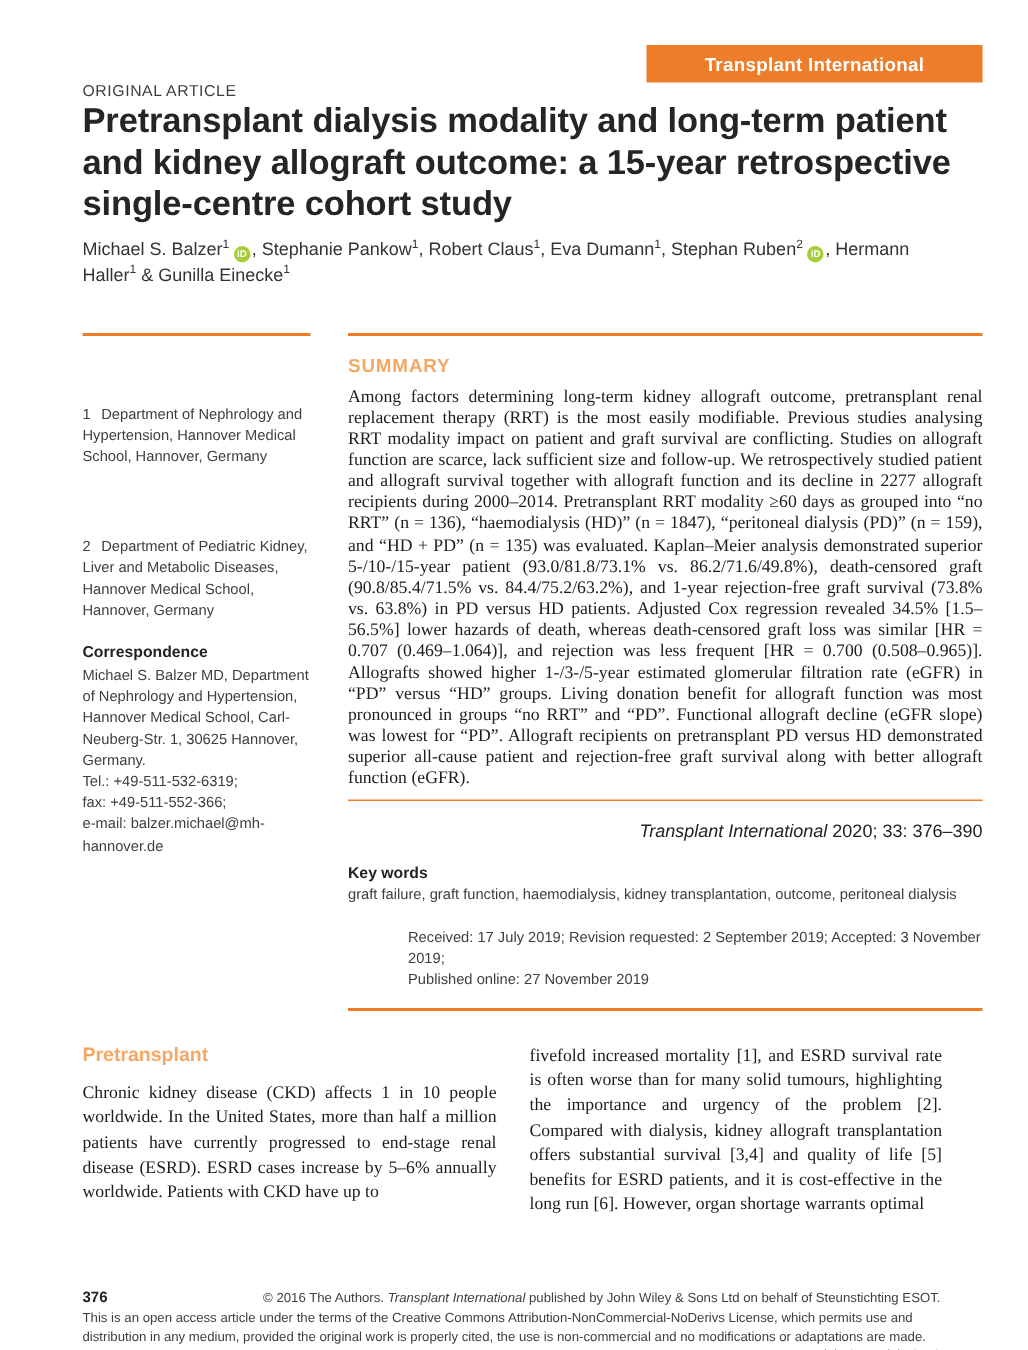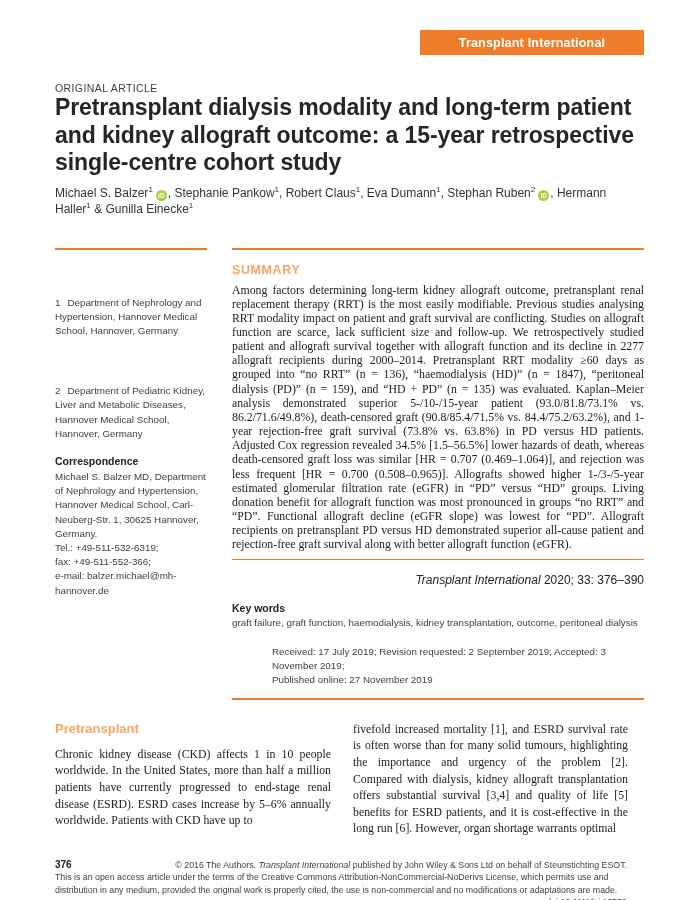--- a/index.html
+++ b/index.html
@@ -8,30 +8,30 @@
     --orcid:#A6CE39;
     --ink:#1c1c1c;
     --gray:#3e3e3e;
   }
   *{margin:0;padding:0;box-sizing:border-box;}
   html,body{background:#fff;}
   .page{
     width:685px;height:900px;margin:0 auto;position:relative;
     background:#fff;overflow:hidden;
     font-family:"Liberation Sans",sans-serif;color:var(--ink);
-    padding:0 41px 0 55px;
+    padding:0 30px 0 55px;
   }
   
   .banner{
     margin-top:30px;margin-left:auto;width:224px;height:25px;
     background:var(--orange);color:#fff;font-weight:bold;font-size:12.5px;
     display:flex;align-items:center;justify-content:center;letter-spacing:.2px;
   }
   
-  .kicker{margin-top:27px;font-size:10.5px;letter-spacing:.4px;color:#3d3d3d;}
+  .kicker{font-size:10.5px;letter-spacing:.4px;color:#3d3d3d;}
   .title{
     margin-top:0;max-width:600px;
     font-size:23px;line-height:27.5px;font-weight:bold;color:#252525;letter-spacing:-.1px;
   }
   .authors{margin-top:8px;font-size:12px;line-height:16px;color:#333;max-width:590px;}
   .authors sup{font-size:8px;line-height:0;}
   .orcid{
     display:inline-block;width:11px;height:11px;border-radius:50%;
     background:var(--orcid);color:#fff;font-size:6.5px;font-weight:bold;
     text-align:center;line-height:11px;margin:0 1px 0 3px;vertical-align:-1px;

